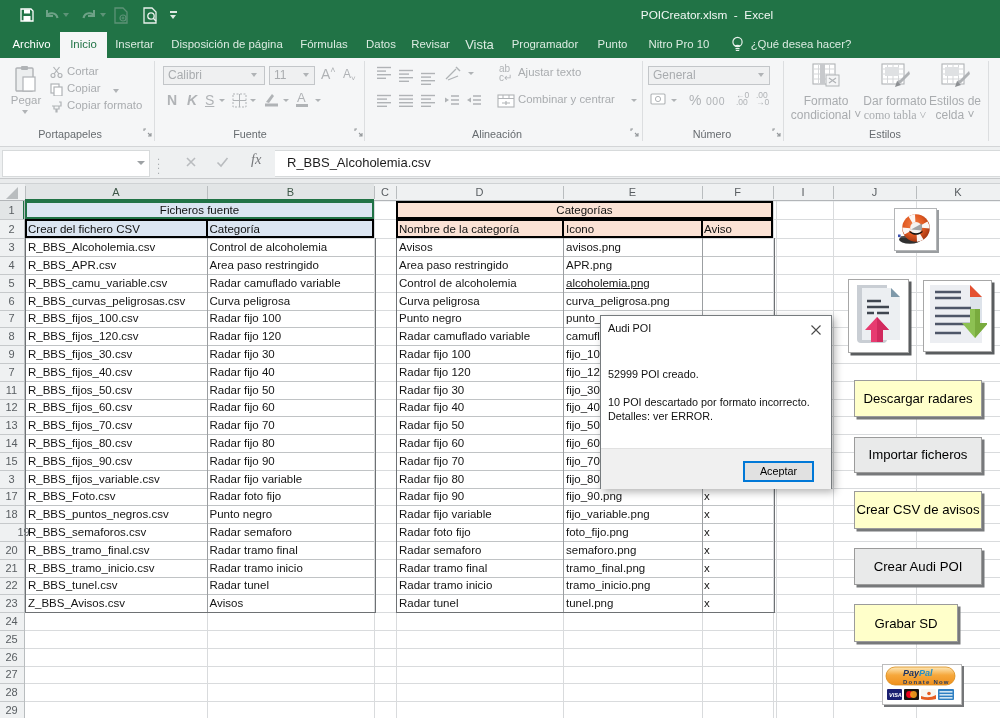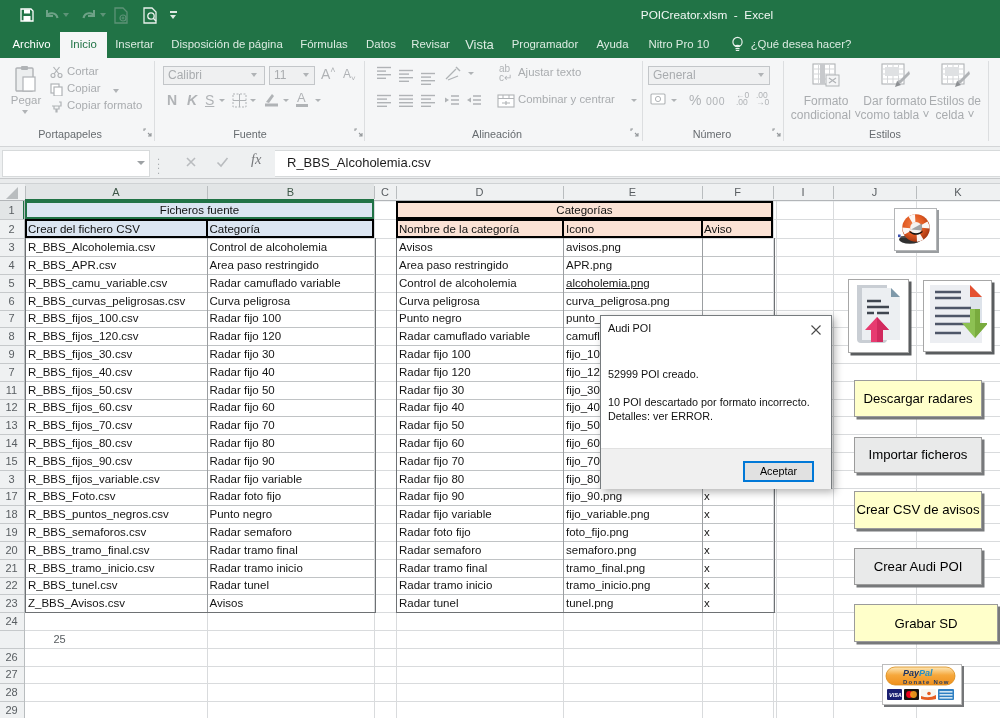--- a/index.html
+++ b/index.html
@@ -64,33 +64,33 @@
 <div class="ab ct" style="left:0;top:434.20000000000005px;width:23px;height:17.799999999999955px;font-size:11px;color:#585d61;">14</div>
 <div class="ab" style="left:0;top:452.0px;width:24px;height:1px;background:#c6c9cb;"></div>
 <div class="ab ct" style="left:0;top:452.0px;width:23px;height:17.80000000000001px;font-size:11px;color:#585d61;">15</div>
 <div class="ab" style="left:0;top:469.8px;width:24px;height:1px;background:#c6c9cb;"></div>
 <div class="ab ct" style="left:0;top:469.8px;width:23px;height:17.80000000000001px;font-size:11px;color:#585d61;">3</div>
 <div class="ab" style="left:0;top:487.6px;width:24px;height:1px;background:#c6c9cb;"></div>
 <div class="ab ct" style="left:0;top:487.6px;width:23px;height:17.799999999999955px;font-size:11px;color:#585d61;">17</div>
 <div class="ab" style="left:0;top:505.4px;width:24px;height:1px;background:#c6c9cb;"></div>
 <div class="ab ct" style="left:0;top:505.4px;width:23px;height:17.800000000000068px;font-size:11px;color:#585d61;">18</div>
 <div class="ab" style="left:0;top:523.2px;width:24px;height:1px;background:#c6c9cb;"></div>
-<div class="ab ct" style="left:0;top:523.2px;width:23px;height:17.799999999999955px;font-size:11px;color:#585d61;">19</div>
+<div class="ab ct" style="left:0;top:523.2px;width:23px;height:17.799999999999955px;font-size:11px;color:#585d61;padding-left:12px;">19</div>
 <div class="ab" style="left:0;top:541.0px;width:24px;height:1px;background:#c6c9cb;"></div>
 <div class="ab ct" style="left:0;top:541.0px;width:23px;height:17.800000000000068px;font-size:11px;color:#585d61;">20</div>
 <div class="ab" style="left:0;top:558.8000000000001px;width:24px;height:1px;background:#c6c9cb;"></div>
 <div class="ab ct" style="left:0;top:558.8000000000001px;width:23px;height:17.799999999999955px;font-size:11px;color:#585d61;">21</div>
 <div class="ab" style="left:0;top:576.6px;width:24px;height:1px;background:#c6c9cb;"></div>
 <div class="ab ct" style="left:0;top:576.6px;width:23px;height:17.799999999999955px;font-size:11px;color:#585d61;">22</div>
 <div class="ab" style="left:0;top:594.4px;width:24px;height:1px;background:#c6c9cb;"></div>
 <div class="ab ct" style="left:0;top:594.4px;width:23px;height:17.800000000000068px;font-size:11px;color:#585d61;">23</div>
 <div class="ab" style="left:0;top:612.2px;width:24px;height:1px;background:#c6c9cb;"></div>
 <div class="ab ct" style="left:0;top:612.2px;width:23px;height:17.799999999999955px;font-size:11px;color:#585d61;">24</div>
 <div class="ab" style="left:0;top:630.0px;width:24px;height:1px;background:#c6c9cb;"></div>
-<div class="ab ct" style="left:0;top:630.0px;width:23px;height:17.800000000000068px;font-size:11px;color:#585d61;margin-left:48px;">25</div>
+<div class="ab ct" style="left:0;top:630.0px;width:23px;height:17.800000000000068px;font-size:11px;color:#585d61;">25</div>
 <div class="ab" style="left:0;top:647.8000000000001px;width:24px;height:1px;background:#c6c9cb;"></div>
 <div class="ab ct" style="left:0;top:647.8000000000001px;width:23px;height:17.799999999999955px;font-size:11px;color:#585d61;">26</div>
 <div class="ab" style="left:0;top:665.6px;width:24px;height:1px;background:#c6c9cb;"></div>
 <div class="ab ct" style="left:0;top:665.6px;width:23px;height:17.799999999999955px;font-size:11px;color:#585d61;">27</div>
 <div class="ab" style="left:0;top:683.4px;width:24px;height:1px;background:#c6c9cb;"></div>
 <div class="ab ct" style="left:0;top:683.4px;width:23px;height:17.800000000000068px;font-size:11px;color:#585d61;">28</div>
 <div class="ab" style="left:0;top:701.2px;width:24px;height:1px;background:#c6c9cb;"></div>
 <div class="ab ct" style="left:0;top:701.2px;width:23px;height:16.799999999999955px;font-size:11px;color:#585d61;">29</div>
 <div class="ab" style="left:25px;top:219.4px;width:975px;height:1px;background:#d9dbdd;"></div>
 <div class="ab" style="left:25px;top:238.4px;width:975px;height:1px;background:#d9dbdd;"></div>
@@ -318,21 +318,21 @@
 <div class="ab" style="left:60px;top:32px;width:47px;height:26px;background:#f5f6f7;"></div>
 <div class="ab ct" style="left:-48.5px;top:30px;width:160px;height:28px;font-size:11.4px;color:#ffffff;">Archivo</div>
 <div class="ab ct" style="left:3.5px;top:30px;width:160px;height:28px;font-size:11.4px;color:#217346;">Inicio</div>
 <div class="ab ct" style="left:54.5px;top:30px;width:160px;height:28px;font-size:11.4px;color:#dcebe2;">Insertar</div>
 <div class="ab ct" style="left:147px;top:30px;width:160px;height:28px;font-size:11.4px;color:#dcebe2;">Disposición de página</div>
 <div class="ab ct" style="left:244px;top:30px;width:160px;height:28px;font-size:11.4px;color:#dcebe2;">Fórmulas</div>
 <div class="ab ct" style="left:301px;top:30px;width:160px;height:28px;font-size:11.4px;color:#dcebe2;">Datos</div>
 <div class="ab ct" style="left:350.5px;top:30px;width:160px;height:28px;font-size:11.4px;color:#dcebe2;">Revisar</div>
 <div class="ab ct" style="left:399.5px;top:30px;width:160px;height:28px;font-size:13px;color:#dcebe2;">Vista</div>
 <div class="ab ct" style="left:465px;top:30px;width:160px;height:28px;font-size:11.4px;color:#dcebe2;">Programador</div>
-<div class="ab ct" style="left:532.5px;top:30px;width:160px;height:28px;font-size:11.4px;color:#dcebe2;">Ayuda</div>
+<div class="ab ct" style="left:532.5px;top:30px;width:160px;height:28px;font-size:11.4px;color:#dcebe2;">Punto</div>
 <div class="ab ct" style="left:599px;top:30px;width:160px;height:28px;font-size:11.4px;color:#dcebe2;">Nitro Pro 10</div>
 <div class="ab ct" style="left:721px;top:30px;width:160px;height:28px;font-size:11.4px;color:#dcebe2;">¿Qué desea hacer?</div>
 <svg class="ab" style="left:731px;top:36px;" width="13" height="17" viewBox="0 0 13 17">
 <circle cx="6.5" cy="6" r="4.6" fill="none" stroke="#e8f1ec" stroke-width="1.2"></circle>
 <path d="M4.5 12.6 h4 M4.8 14.5 h3.4" stroke="#e8f1ec" stroke-width="1.2"></path>
 <path d="M4.5 10.5 c-.2-1.5 4.2-1.5 4 0" fill="none" stroke="#e8f1ec" stroke-width="1.2"></path>
   </svg>
 <div class="ab" style="left:0;top:58px;width:1000px;height:89px;background:#f5f6f7;"></div>
 <div class="ab" style="left:154px;top:61px;width:1px;height:80px;background:#dcdee0;"></div>
 <div class="ab" style="left:364px;top:61px;width:1px;height:80px;background:#dcdee0;"></div>
@@ -508,21 +508,21 @@
     <path d="M6.5 1 v20" stroke="#d5d7d9" stroke-width="1"></path>
     <path d="M12 1 v20" stroke="#d5d7d9" stroke-width="1"></path>
     <path d="M17.5 1 v20" stroke="#d5d7d9" stroke-width="1"></path>
     <rect x="4" y="4" width="14" height="9" fill="#dfe1e3"></rect>
     <path d="M28 8 L19 17 l-3 1 1 3 3 -1 9 -9 z" fill="#b0b3b6"></path>
     <path d="M16 18 l-2 6 6 -2 z" fill="#8d9093"></path>
   </svg>
 <div class="ab ct" style="left:766px;top:94px;width:120px;height:14px;font-size:12px;color:#a9acaf;white-space:nowrap;">Formato</div>
 <div class="ab ct" style="left:766px;top:108px;width:120px;height:14px;font-size:12px;color:#a9acaf;white-space:nowrap;">condicional ˅</div>
 <div class="ab ct" style="left:835px;top:94px;width:120px;height:14px;font-size:12px;color:#a9acaf;white-space:nowrap;">Dar formato</div>
-<div class="ab ct" style="left:835px;top:108px;width:120px;height:14px;font-size:12px;color:#a9acaf;white-space:nowrap;">como tabla ˅</div>
+<div class="ab ct" style="left:835px;top:108px;width:120px;height:14px;font-size:12px;color:#a9acaf;white-space:nowrap;font-family:Liberation Serif, serif;">como tabla ˅</div>
 <div class="ab ct" style="left:895px;top:94px;width:120px;height:14px;font-size:12px;color:#a9acaf;white-space:nowrap;">Estilos de</div>
 <div class="ab ct" style="left:895px;top:108px;width:120px;height:14px;font-size:12px;color:#a9acaf;white-space:nowrap;">celda ˅</div>
 <div class="ab" style="left:0;top:147px;width:1000px;height:31px;background:#eef0f1;"></div>
 <div class="ab" style="left:0;top:178px;width:1000px;height:1px;background:#c8cacc;"></div>
 <div class="ab" style="left:0;top:179px;width:1000px;height:4px;background:#e9ebec;"></div>
 <div class="ab" style="left:2px;top:150px;width:146px;height:25px;background:#fff;border:1px solid #d7dadb;"></div>
 <div class="ab" style="left:137px;top:161px;width:0;height:0;border-left:4px solid transparent;border-right:4px solid transparent;border-top:4.5px solid #9da1a4;"></div>
 <div class="ab" style="left:157px;top:154px;width:3px;height:18px;color:#aaadb0;font-size:11px;line-height:4.6px;">.<br>.<br>.<br>.</div>
 <div class="ab" style="left:275px;top:150px;width:725px;height:25px;background:#fff;border-top:1px solid #d7dadb;border-bottom:1px solid #d7dadb;"></div>
 <svg class="ab" style="left:185px;top:156px;" width="12" height="12" viewBox="0 0 12 12">
@@ -571,21 +571,21 @@
 <path d="M43 2 l12 12 h-12 z" fill="#e45030"></path>
 <path d="M43 14 h12 v30 h-12 z" fill="#dde3ea"></path>
 <path d="M8 9 h26 M8 15 h26 M8 25 h36 M8 33 h36 M8 41 h36 M8 50 h26" stroke="#4e5668" stroke-width="2.6"></path>
 <path d="M43 26 h10 v14 h8 L48 55 L35 40 h8 z" fill="#8dc153"></path>
 <path d="M48 26 h5 v14 h8 L48 55 Z" fill="#79ab3e"></path>
 </svg>
 <div class="ab ct" style="left:854px;top:380px;width:128px;height:36.5px;background:#ffffca;border:1px solid #9b9b9b;box-shadow:2.5px 2.5px 0 #77797b;box-sizing:border-box;font-size:13.2px;color:#000;white-space:nowrap;">Descargar radares</div>
 <div class="ab ct" style="left:854px;top:436.7px;width:128px;height:36.3px;background:#e9eaea;border:1px solid #9b9b9b;box-shadow:2.5px 2.5px 0 #77797b;box-sizing:border-box;font-size:13.2px;color:#000;white-space:nowrap;">Importar ficheros</div>
 <div class="ab ct" style="left:854px;top:491.2px;width:128px;height:37.6px;background:#ffffca;border:1px solid #9b9b9b;box-shadow:2.5px 2.5px 0 #77797b;box-sizing:border-box;font-size:13.2px;color:#000;white-space:nowrap;">Crear CSV de avisos</div>
 <div class="ab ct" style="left:854px;top:547.8px;width:128px;height:37.5px;background:#e9eaea;border:1px solid #9b9b9b;box-shadow:2.5px 2.5px 0 #77797b;box-sizing:border-box;font-size:13.2px;color:#000;white-space:nowrap;">Crear Audi POI</div>
-<div class="ab ct" style="left:854px;top:604.4px;width:144px;height:37.5px;background:#ffffca;border:1px solid #9b9b9b;box-shadow:2.5px 2.5px 0 #77797b;box-sizing:border-box;font-size:13.2px;color:#000;white-space:nowrap;">Grabar SD</div>
+<div class="ab ct" style="left:854px;top:604.4px;width:104px;height:37.5px;background:#ffffca;border:1px solid #9b9b9b;box-shadow:2.5px 2.5px 0 #77797b;box-sizing:border-box;font-size:13.2px;color:#000;white-space:nowrap;">Grabar SD</div>
 <div class="ab" style="left:882px;top:664px;width:78px;height:39px;background:#fff;border:1px solid #bcbcbc;box-shadow:2px 2px 0 #747678;"></div>
 <svg class="ab" style="left:883px;top:665px;" width="76" height="37" viewBox="0 0 76 37">
 <defs>
       <linearGradient id="pp" x1="0" y1="0" x2="0" y2="1">
 <stop offset="0%" stop-color="#fde8b8"></stop>
         <stop offset="45%" stop-color="#f6a83c"></stop>
         <stop offset="100%" stop-color="#ef8f1c"></stop>
 </linearGradient>
     </defs>
 <rect x="3" y="2" width="69" height="18" rx="9" fill="url(#pp)" stroke="#d98a17" stroke-width=".8"></rect>

